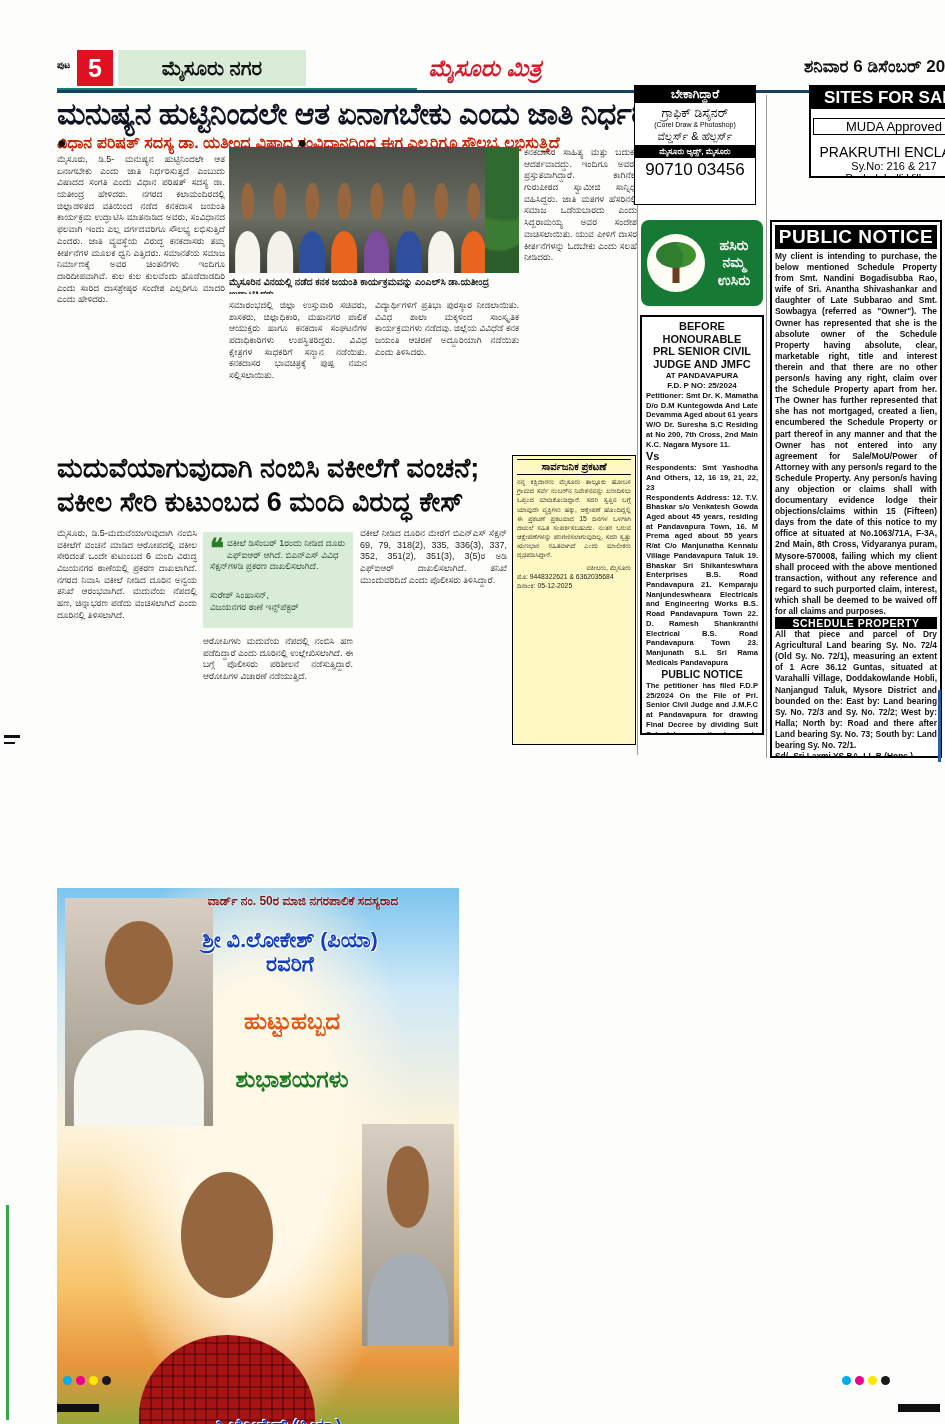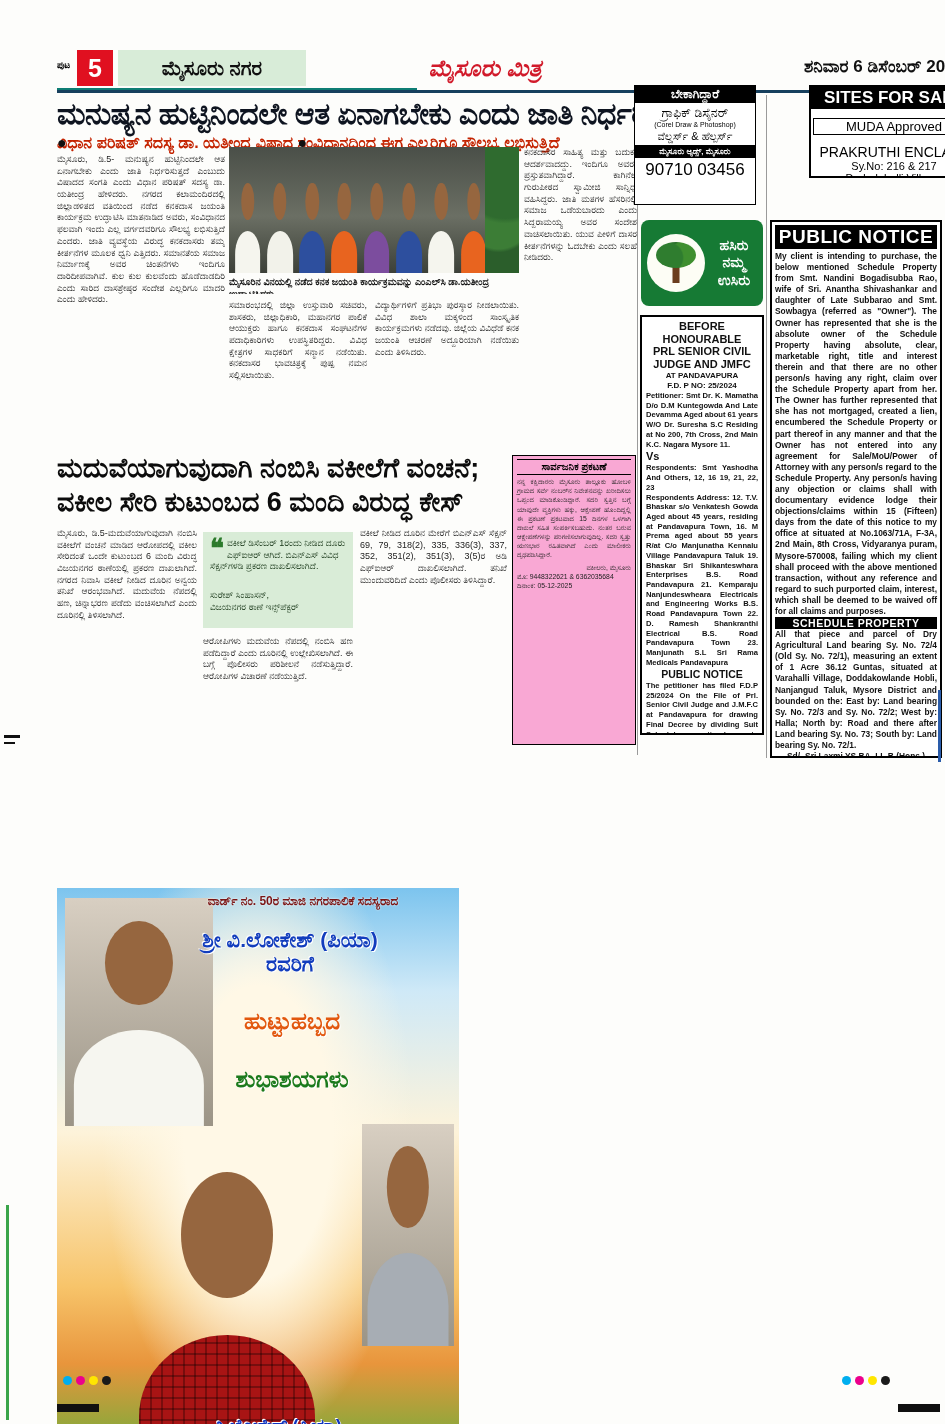--- a/index.html
+++ b/index.html
@@ -58,21 +58,21 @@
   .treeblob::before{content:"";position:absolute;left:50%;top:46%;transform:translateX(-50%);width:7px;height:22px;background:#6b3d1e}
   .treeblob::after{content:"";position:absolute;left:50%;top:8px;transform:translateX(-50%);width:40px;height:26px;border-radius:50%;
     background:radial-gradient(circle at 30% 60%,#2f7d2f 0 45%,transparent 50%),radial-gradient(circle at 70% 55%,#3f8f2f 0 45%,transparent 50%),radial-gradient(circle at 50% 30%,#2a6e2a 0 50%,transparent 55%),#358035}
   .green-kn{color:#fff;font-weight:bold;font-size:14px;line-height:1.25;text-align:center;flex:1}
   .notice{font-size:7.6px;line-height:1.28;font-weight:bold;color:#111;padding:3px 4px}
   .notice .hdr{font-size:11px;text-align:center;line-height:1.15}
   .notice .sub{font-size:8px;text-align:center}
   .pn-body{font-size:8.4px;line-height:1.32;font-weight:bold;color:#111;text-align:justify}
   .schedbar{background:#000;color:#fff;font-weight:bold;font-size:10.5px;text-align:center;letter-spacing:.5px}
   
-  .annc{border:1px solid #000;padding:3px 4px;background:#f9a8d4}
+  .annc{border:1px solid #000;padding:3px 4px;background:#fef9c3}
   .annc .ttl{font-size:10px;font-weight:bold;text-align:center;border-top:1.5px solid #000;border-bottom:1.5px solid #000;padding:1px 0;margin-bottom:2px}
   .annc .bd{font-size:6.8px;line-height:1.35;text-align:justify;color:#222}
   
   .bday{background:
     radial-gradient(ellipse at 50% 38%,#fff8e6 0 26%,rgba(255,248,230,0) 55%),
     linear-gradient(180deg,#7cc4ee 0%,#cfe9f7 16%,#fdf3da 38%,#f7c46a 62%,#e8953c 74%,#6fae3a 88%,#3c8a2e 100%);position:relative;overflow:hidden}
   .photo-frame{background:linear-gradient(180deg,#d8cfc2,#9b9486);position:relative;overflow:hidden}
   .bd-top{font-size:12px;font-weight:bold;color:#7a1616;text-shadow:0 0 2px #fff}
   .bd-name{font-size:21px;font-weight:bold;color:#123dbd;text-shadow:1px 1px 0 #fff,-1px -1px 0 #fff}
   .bd-g1{font-size:23px;font-weight:bold;color:#e2570e;text-shadow:1px 1px 0 #fff}
@@ -168,21 +168,21 @@
     <div class="ctr b" style="font-size:11px">Dadadahalli Village,</div>
     <div class="ctr b" style="font-size:10px">Jayapura Hobli, Mysore Taluk.</div>
     <div class="blackbar" style="font-size:14px;line-height:24px;letter-spacing:1px">9880730690</div>
   </div>
 
   <div class="abs boxed clip" style="left:770px;top:220px;width:172px;height:538px;border-width:2px;padding:3px">
     <div class="blackbar" style="font-size:19px;line-height:24px;letter-spacing:.5px">PUBLIC NOTICE</div>
     <div class="pn-body" style="margin-top:2px">My client is intending to purchase, the below mentioned Schedule Property from Smt. Nandini Bogadisubba Rao, wife of Sri. Anantha Shivashankar and daughter of Late Subbarao and Smt. Sowbagya (referred as "Owner"). The Owner has represented that she is the absolute owner of the Schedule Property having absolute, clear, marketable right, title and interest therein and that there are no other person/s having any right, claim over the Schedule Property apart from her. The Owner has further represented that she has not mortgaged, created a lien, encumbered the Schedule Property or part thereof in any manner and that the Owner has not entered into any agreement for Sale/MoU/Power of Attorney with any person/s regard to the Schedule Property. Any person/s having any objection or claims shall with documentary evidence lodge their objections/claims within 15 (Fifteen) days from the date of this notice to my office at situated at No.1063/71A, F-3A, 2nd Main, 8th Cross, Vidyaranya puram, Mysore-570008, failing which my client shall proceed with the above mentioned transaction, without any reference and regard to such purported claim, interest, which shall be deemed to be waived off for all claims and purposes.</div>
     <div class="schedbar">SCHEDULE PROPERTY</div>
     <div class="pn-body">All that piece and parcel of Dry Agricultural Land bearing Sy. No. 72/4 (Old Sy. No. 72/1), measuring an extent of 1 Acre 36.12 Guntas, situated at Varahalli Village, Doddakowlande Hobli, Nanjangud Taluk, Mysore District and bounded on the: East by: Land bearing Sy. No. 72/3 and Sy. No. 72/2; West by: Halla; North by: Road and there after Land bearing Sy. No. 73; South by: Land bearing Sy. No. 72/1.</div>
-    <div class="pn-body" style="text-align:center">Sd/- Sri Laxmi YS BA, LL.B (Hons.)</div>
+    <div class="pn-body" style="text-align:left">Sd/- Sri Laxmi YS BA, LL.B (Hons.)</div>
 
   </div>
 
   <div class="abs headline2" style="left:57px;top:452px;width:450px">
     <div>ಮದುವೆಯಾಗುವುದಾಗಿ ನಂಬಿಸಿ ವಕೀಲೆಗೆ ವಂಚನೆ;</div>
     <div>ವಕೀಲ ಸೇರಿ ಕುಟುಂಬದ 6 ಮಂದಿ ವಿರುದ್ಧ ಕೇಸ್</div>
   </div>
   <div class="abs bodytxt just clip" style="left:57px;top:528px;width:140px;height:217px">ಮೈಸೂರು, ಡಿ.5-ಮದುವೆಯಾಗುವುದಾಗಿ ನಂಬಿಸಿ ವಕೀಲೆಗೆ ವಂಚನೆ ಮಾಡಿದ ಆರೋಪದಲ್ಲಿ ವಕೀಲ ಸೇರಿದಂತೆ ಒಂದೇ ಕುಟುಂಬದ 6 ಮಂದಿ ವಿರುದ್ಧ ವಿಜಯನಗರ ಠಾಣೆಯಲ್ಲಿ ಪ್ರಕರಣ ದಾಖಲಾಗಿದೆ. ನಗರದ ನಿವಾಸಿ ವಕೀಲೆ ನೀಡಿದ ದೂರಿನ ಅನ್ವಯ ತನಿಖೆ ಆರಂಭವಾಗಿದೆ. ಮದುವೆಯ ನೆಪದಲ್ಲಿ ಹಣ, ಚಿನ್ನಾಭರಣ ಪಡೆದು ವಂಚಿಸಲಾಗಿದೆ ಎಂದು ದೂರಿನಲ್ಲಿ ತಿಳಿಸಲಾಗಿದೆ.</div>
 
   <div class="abs quotebox" style="left:203px;top:532px;width:150px;height:96px">

